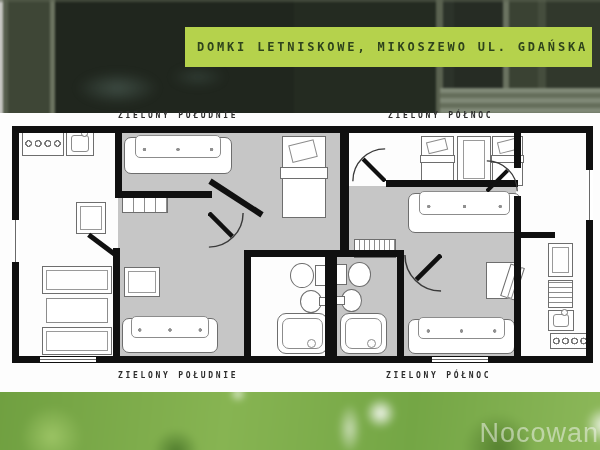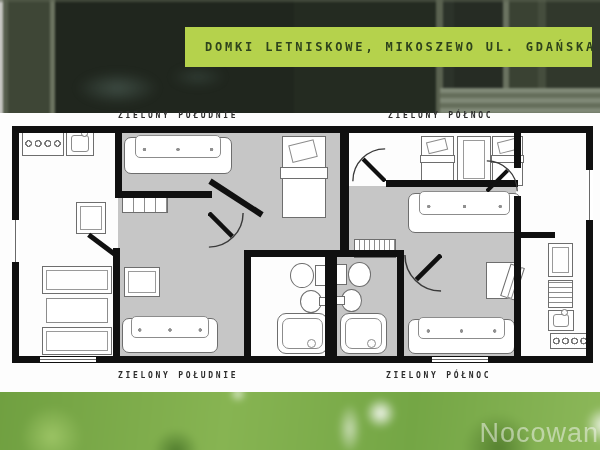--- a/index.html
+++ b/index.html
@@ -15,21 +15,21 @@
         #262c24 460px 509px,#6a7260 509px 515px,#3a4233 515px 544px,#454d3d 544px 552px,
         #31382c 552px 606px),
       #262c23;}
   #photo-top .band{position:absolute;left:440px;top:88px;width:166px;height:31px;filter:blur(1px);
     background:repeating-linear-gradient(180deg,#7f8876 0 5px,#656e5b 5px 10px);}
   #photo-top .glint{position:absolute;left:60px;top:55px;width:230px;height:55px;filter:blur(4px);
     background:radial-gradient(ellipse 60px 24px at 25% 60%,rgba(120,150,140,.35),transparent 70%),
                radial-gradient(ellipse 40px 16px at 60% 40%,rgba(100,130,120,.25),transparent 70%);}
   
   #banner{position:absolute;left:185px;top:27px;width:407px;height:40px;line-height:40px;
-          padding-left:20px;box-sizing:border-box;font-size:12px;font-weight:700;
+          padding-left:12px;box-sizing:border-box;font-size:12px;font-weight:700;
           letter-spacing:2.8px;white-space:nowrap;}
   
   #plan-bg{position:absolute;left:0;top:113px;width:600px;height:279px;background:#fdfdfd;}
   #plan-layer{position:absolute;inset:0;}
   .lbl{position:absolute;font-size:8px;font-weight:700;letter-spacing:2.7px;color:#2c2c2c;
        white-space:nowrap;}
   .room{position:absolute;}
   .wall{position:absolute;}
   .window{position:absolute;background:#fff;}
   .win-v{background:linear-gradient(90deg,#fff 0 42%,#6a6a6a 42% 58%,#fff 58%);}

